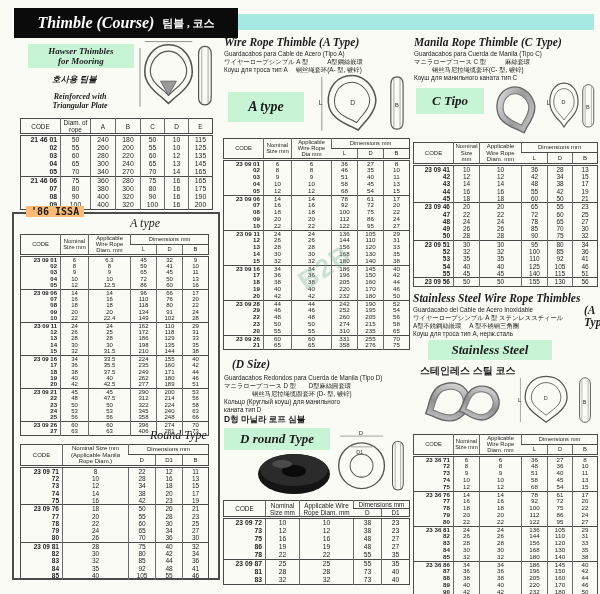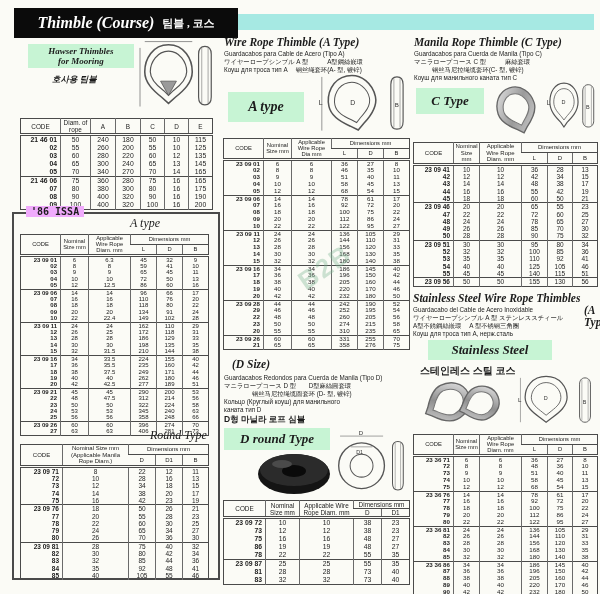--- a/index.html
+++ b/index.html
@@ -12,21 +12,21 @@
   .title-en{font-size:16px;}
   .title-kr{font-size:11px;font-style:normal;}
   .green-label{background:#c7f4d4;display:flex;align-items:center;justify-content:center;
                font-family:"Liberation Serif",serif;font-style:italic;font-weight:bold;}
   .sec-title{font-family:"Liberation Serif",serif;font-style:italic;font-weight:bold;font-size:11.5px;line-height:12px;}
   .sub-line{font-size:6.3px;line-height:7px;white-space:nowrap;}
   .kr-line{font-size:8.5px;font-weight:bold;}
   .italic-note{font-family:"Liberation Serif",serif;font-style:italic;font-weight:bold;font-size:8px;text-align:center;line-height:9px;}
   .plain-italic{font-family:"Liberation Serif",serif;font-style:italic;font-size:12px;}
   .issa-box{border:2px solid #4a4a4a;}
-  .issa-label{background:#f0abfc;padding:0 5px;font-family:"DejaVu Sans Mono",monospace;font-size:10px;font-weight:bold;}
+  .issa-label{background:#fdba74;padding:0 5px;font-family:"DejaVu Sans Mono",monospace;font-size:10px;font-weight:bold;}
   table{border-collapse:collapse;table-layout:fixed;background:transparent;}
   .tbl{border:1px solid #4a4a4a;}
   .tbl th,.tbl td{padding:0 1px;text-align:center;vertical-align:middle;overflow:hidden;}
   .tbl th{font-weight:normal;border-bottom:3px double #4a4a4a;}
   .tbl th.gl{border-bottom:1px solid #4a4a4a;}
   .tbl th:not(:first-child),.tbl td:not(:first-child){border-left:1px solid #6a6a6a;}
   .tbl tr.grp td{border-top:1px solid #4a4a4a;}
   .tbl td.code{text-align:right;padding-right:3px;font-weight:bold;white-space:nowrap;}
   .t6 td{font-size:6px;height:6.4px;line-height:6.4px;}
   .t6 th{font-size:5.8px;line-height:6.2px;}
@@ -49,20 +49,24 @@
   <div class="abs title-bar" style="left:14px;top:8px;width:224px;height:30px;">
     <span class="title-en">Thimble (Course)</span>
     <span class="title-kr">팀블 , 코스</span>
   </div>
 
   <div class="abs green-label" style="left:28px;top:44px;width:106px;height:24px;flex-direction:column;line-height:10px;font-size:9px;">
     <span>Hawser Thimbles</span>
     <span>for Mooring</span>
   </div>
   <div class="abs plain-italic" style="left:52px;top:74px;font-size:8.5px;font-weight:bold;">호사용 팀블</div>
+  <div class="abs italic-note" style="left:30px;top:92px;width:100px;">
+    <div>Reinforced with</div>
+    <div>Triangular Plate</div>
+  </div>
 
   <svg class="abs" style="left:138px;top:40px;" width="80" height="76" viewBox="0 0 100 96">
     <path d="M38,6 C18,6 8,24 8,40 C8,54 19,64 29,72 L38,80 L47,72 C57,64 68,54 68,40 C68,24 58,6 38,6 Z" fill="none" stroke="#555" stroke-width="2"></path>
     <path d="M38,14 C24,14 15,28 15,40 C15,50 24,58 32,64 L38,70 L44,64 C52,58 61,50 61,40 C61,28 52,14 38,14 Z" fill="none" stroke="#555" stroke-width="1.5"></path>
     <path d="M28,52 L48,52 L38,70 Z" fill="#9a9a9a" stroke="#555" stroke-width="1"></path>
     <line x1="2" y1="10" x2="2" y2="84" stroke="#777" stroke-width="1"></line>
     <line x1="8" y1="2" x2="68" y2="2" stroke="#777" stroke-width="1"></line>
     <path d="M84,8 C78,8 76,13 76,18 L76,72 C76,77 78,82 84,82 C90,82 92,77 92,72 L92,18 C92,13 90,8 84,8 Z" fill="none" stroke="#555" stroke-width="1.5"></path>
     <line x1="80" y1="10" x2="80" y2="80" stroke="#777" stroke-width="0.8"></line>
     <line x1="88" y1="10" x2="88" y2="80" stroke="#777" stroke-width="0.8"></line>
@@ -923,21 +927,21 @@
         </tr>
       </tbody>
     </table>
 
   <div class="abs sec-title" style="left:414px;top:36px;">Manila Rope Thimble (C Type)</div>
   <div class="abs sub-line" style="left:414px;top:50px;">Guardacabos para Cuerda de Manila (Tipo C)</div>
   <div class="abs sub-line" style="left:414px;top:58px;">マニラロープコース C 型　　　麻絲套環</div>
   <div class="abs sub-line" style="left:432px;top:66px;">钢丝马尼拉绳缆套环(C- 型, 镀锌)</div>
   <div class="abs sub-line" style="left:414px;top:74px;">Коуш для манильного каната тип C</div>
 
-  <div class="abs green-label" style="left:416px;top:88px;width:68px;height:26px;font-size:13px;">C Type</div>
+  <div class="abs green-label" style="left:416px;top:88px;width:68px;height:26px;font-size:13px;">C Tipo</div>
 
   <svg class="abs" style="left:490px;top:84px;" width="54" height="54" viewBox="0 0 80 80">
     <defs>
       <linearGradient id="gc" x1="0" y1="0" x2="1" y2="1">
         <stop offset="0" stop-color="#e8e8e8"></stop>
           <stop offset="0.5" stop-color="#9a9a9a"></stop>
           <stop offset="1" stop-color="#d5d5d5"></stop>
       </linearGradient>
     </defs>
     <g transform="rotate(-18 40 40)">

